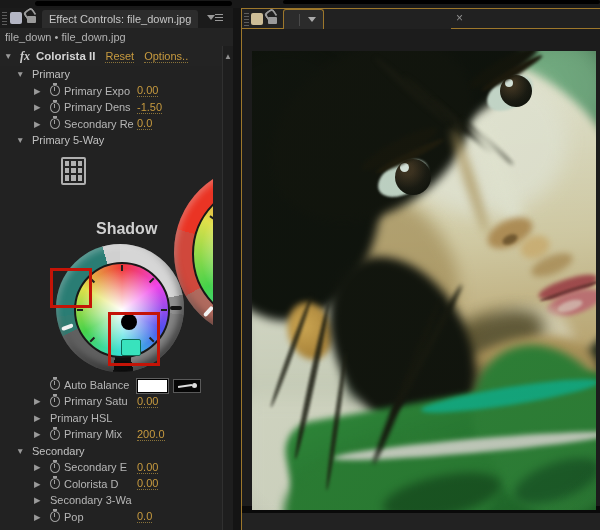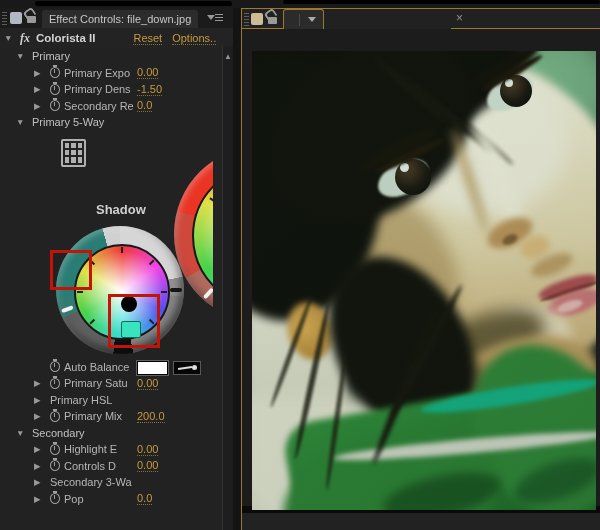--- a/index.html
+++ b/index.html
@@ -49,21 +49,21 @@
   .dropperbox{position:absolute;left:173px;top:2px;width:26px;height:12px;background:#060606;border:1px solid #595959}
   .dropperbox::before{content:'';position:absolute;left:4px;top:5px;width:14px;height:2px;
        background:#dedede;transform:rotate(-8deg)}
   .dropperbox::after{content:'';position:absolute;right:3px;top:3px;width:5px;height:5px;background:#dedede;border-radius:50%}
   .checkbox{position:absolute;left:137px;top:3px;width:11px;height:11px;background:#1a1a1a;border:1px solid #747474}
   
   #wheelcanvas{position:relative;height:228px;width:213px;overflow:hidden;background:#222}
   #gridicon{position:absolute;left:61px;top:8px;width:17px;height:20px;border:2px solid #b0b0b0;border-radius:2px;
        display:grid;grid-template-columns:repeat(3,1fr);gap:2px;padding:2px}
   #gridicon i{background:#b0b0b0}
-  #shadowlabel{position:absolute;left:96px;top:71px;font-weight:bold;font-size:13px;color:#d0d0d0}
+  #shadowlabel{position:absolute;left:96px;top:71px;font-weight:bold;font-size:16px;color:#d0d0d0}
   .ring{position:absolute;border-radius:50%;
        box-shadow:inset 2px 3px 6px rgba(255,255,255,.28),inset -3px -5px 9px rgba(0,0,0,.55)}
   #shadowring{left:56px;top:95px;width:128px;height:128px;
        background:conic-gradient(from 0deg,#d6d6d6 0deg 78deg,#929292 78deg 96deg,#868686 96deg 168deg,
          #101010 168deg 186deg,#606060 186deg 244deg,#317c72 244deg 262deg,#2a7d74 262deg 344deg,#d0d0d0 344deg 360deg)}
   .huedisc{position:absolute;border-radius:50%;border:2px solid #181818;
        background:radial-gradient(circle,rgba(255,255,255,1) 0%,rgba(255,255,255,.55) 30%,rgba(255,255,255,0) 64%),
          conic-gradient(from 0deg,#f03838 0deg,#f044e8 55deg,#5050f0 115deg,#35dede 178deg,#46d24a 240deg,#e0e04a 300deg,#f03838 360deg)}
   #shadowdisc{left:74px;top:113px;width:92px;height:92px}
   .ctr{position:absolute;left:50%;top:50%}
@@ -118,26 +118,27 @@
     <div class="lock" style="left:27px;top:4px"></div>
     <div class="tab" style="left:42px;top:2px">
       <span>Effect Controls: file_down.jpg</span>
     </div>
     <div class="menuicon" style="left:207px;top:4px">
       <span class="tri"></span>
       <span class="lines"></span>
     </div>
   </div>
 
+  <div id="ec-crumb">file_down • file_down.jpg</div>
 
   <div id="ec-header">
     <span class="tw">▼</span>
     <span class="fxg">fx</span>
     <span class="fxname">Colorista II</span>
-    <span class="linkval" style="margin-left:38px">Reset</span>
+    <span class="linkval" style="margin-left:10px">Reset</span>
     <span class="linkval" style="margin-left:10px">Options..</span>
   </div>
 
   <div id="rows-top">
       <div class="prow group">
         <span class="tw">▼</span>
         <span class="plabel">Primary</span>
       </div>
       <div class="prow">
         <span class="tw">▶</span>
@@ -244,29 +245,29 @@
       </div>
       <div class="prow group">
         <span class="tw">▼</span>
         <span class="plabel">Secondary</span>
       </div>
       <div class="prow">
         <span class="tw">▶</span>
         <span class="swslot">
           <i class="stopico"></i>
         </span>
-        <span class="plabel">Highlight E</span>
+        <span class="plabel">Secondary E</span>
         <span class="pval">0.00</span>
       </div>
       <div class="prow">
         <span class="tw">▶</span>
         <span class="swslot">
           <i class="stopico"></i>
         </span>
-        <span class="plabel">Controls D</span>
+        <span class="plabel">Colorista D</span>
         <span class="pval">0.00</span>
       </div>
       <div class="prow">
         <span class="tw">▶</span>
         <span class="plabel">Secondary 3-Wa</span>
       </div>
       <div class="prow">
         <span class="tw">▶</span>
         <span class="swslot">
           <i class="stopico"></i>

